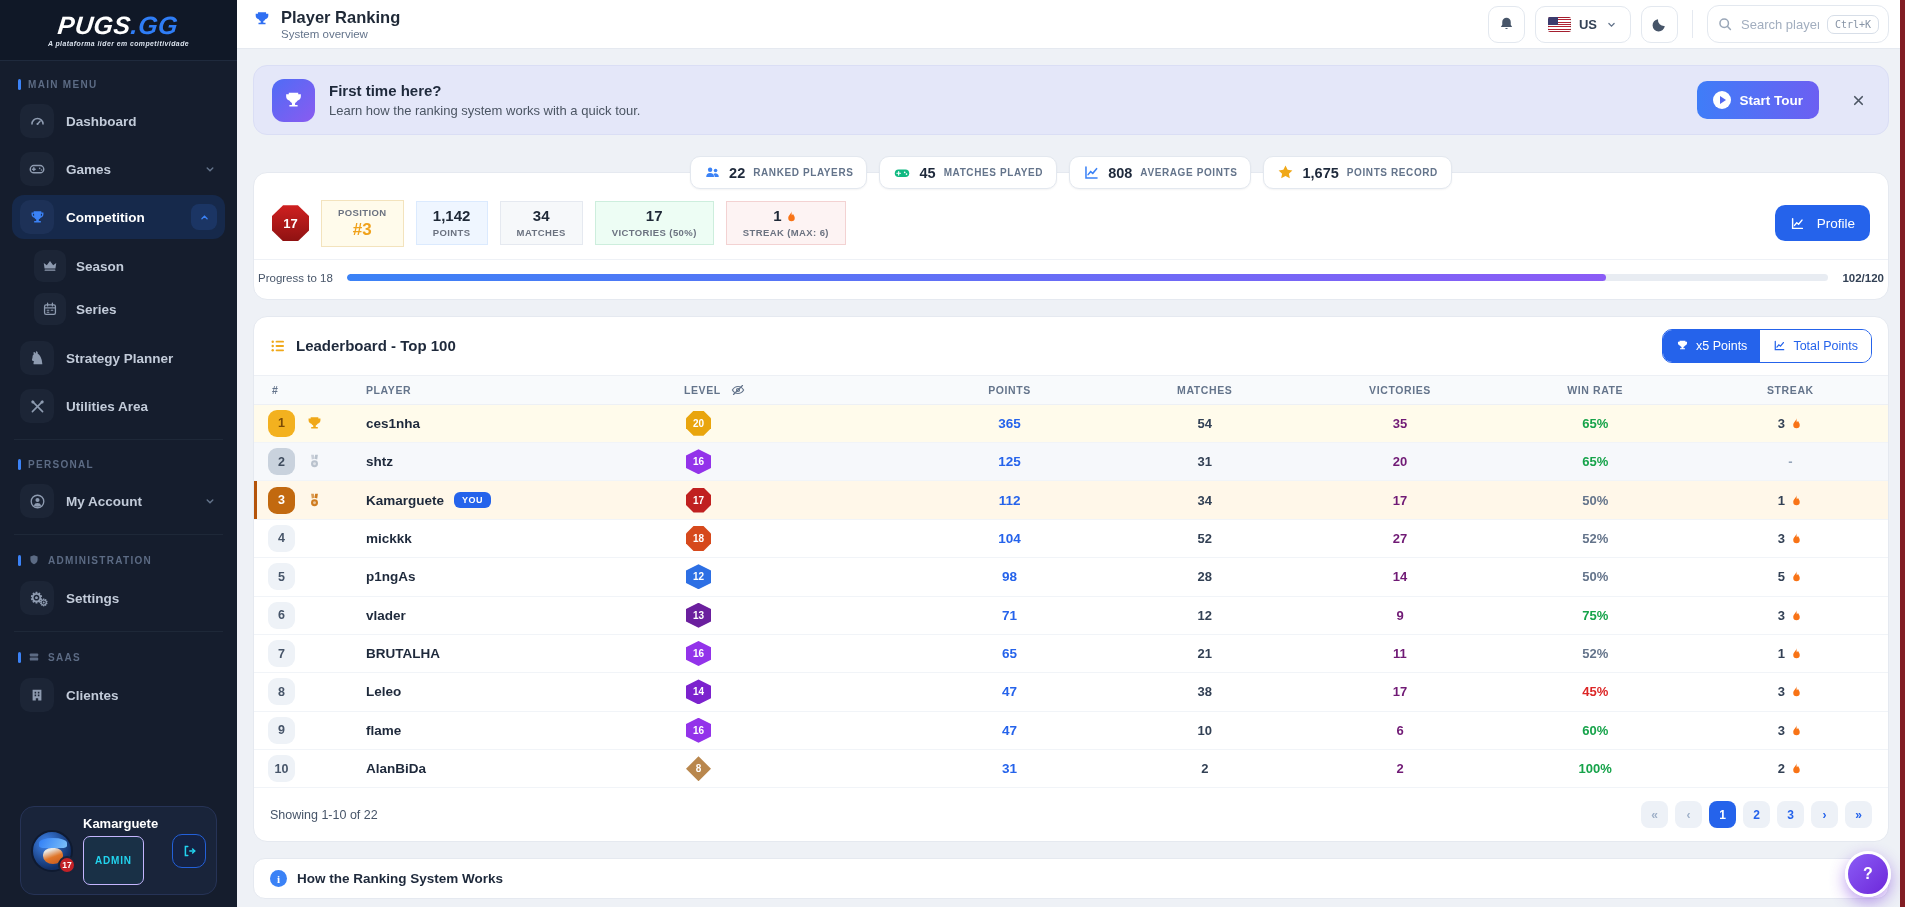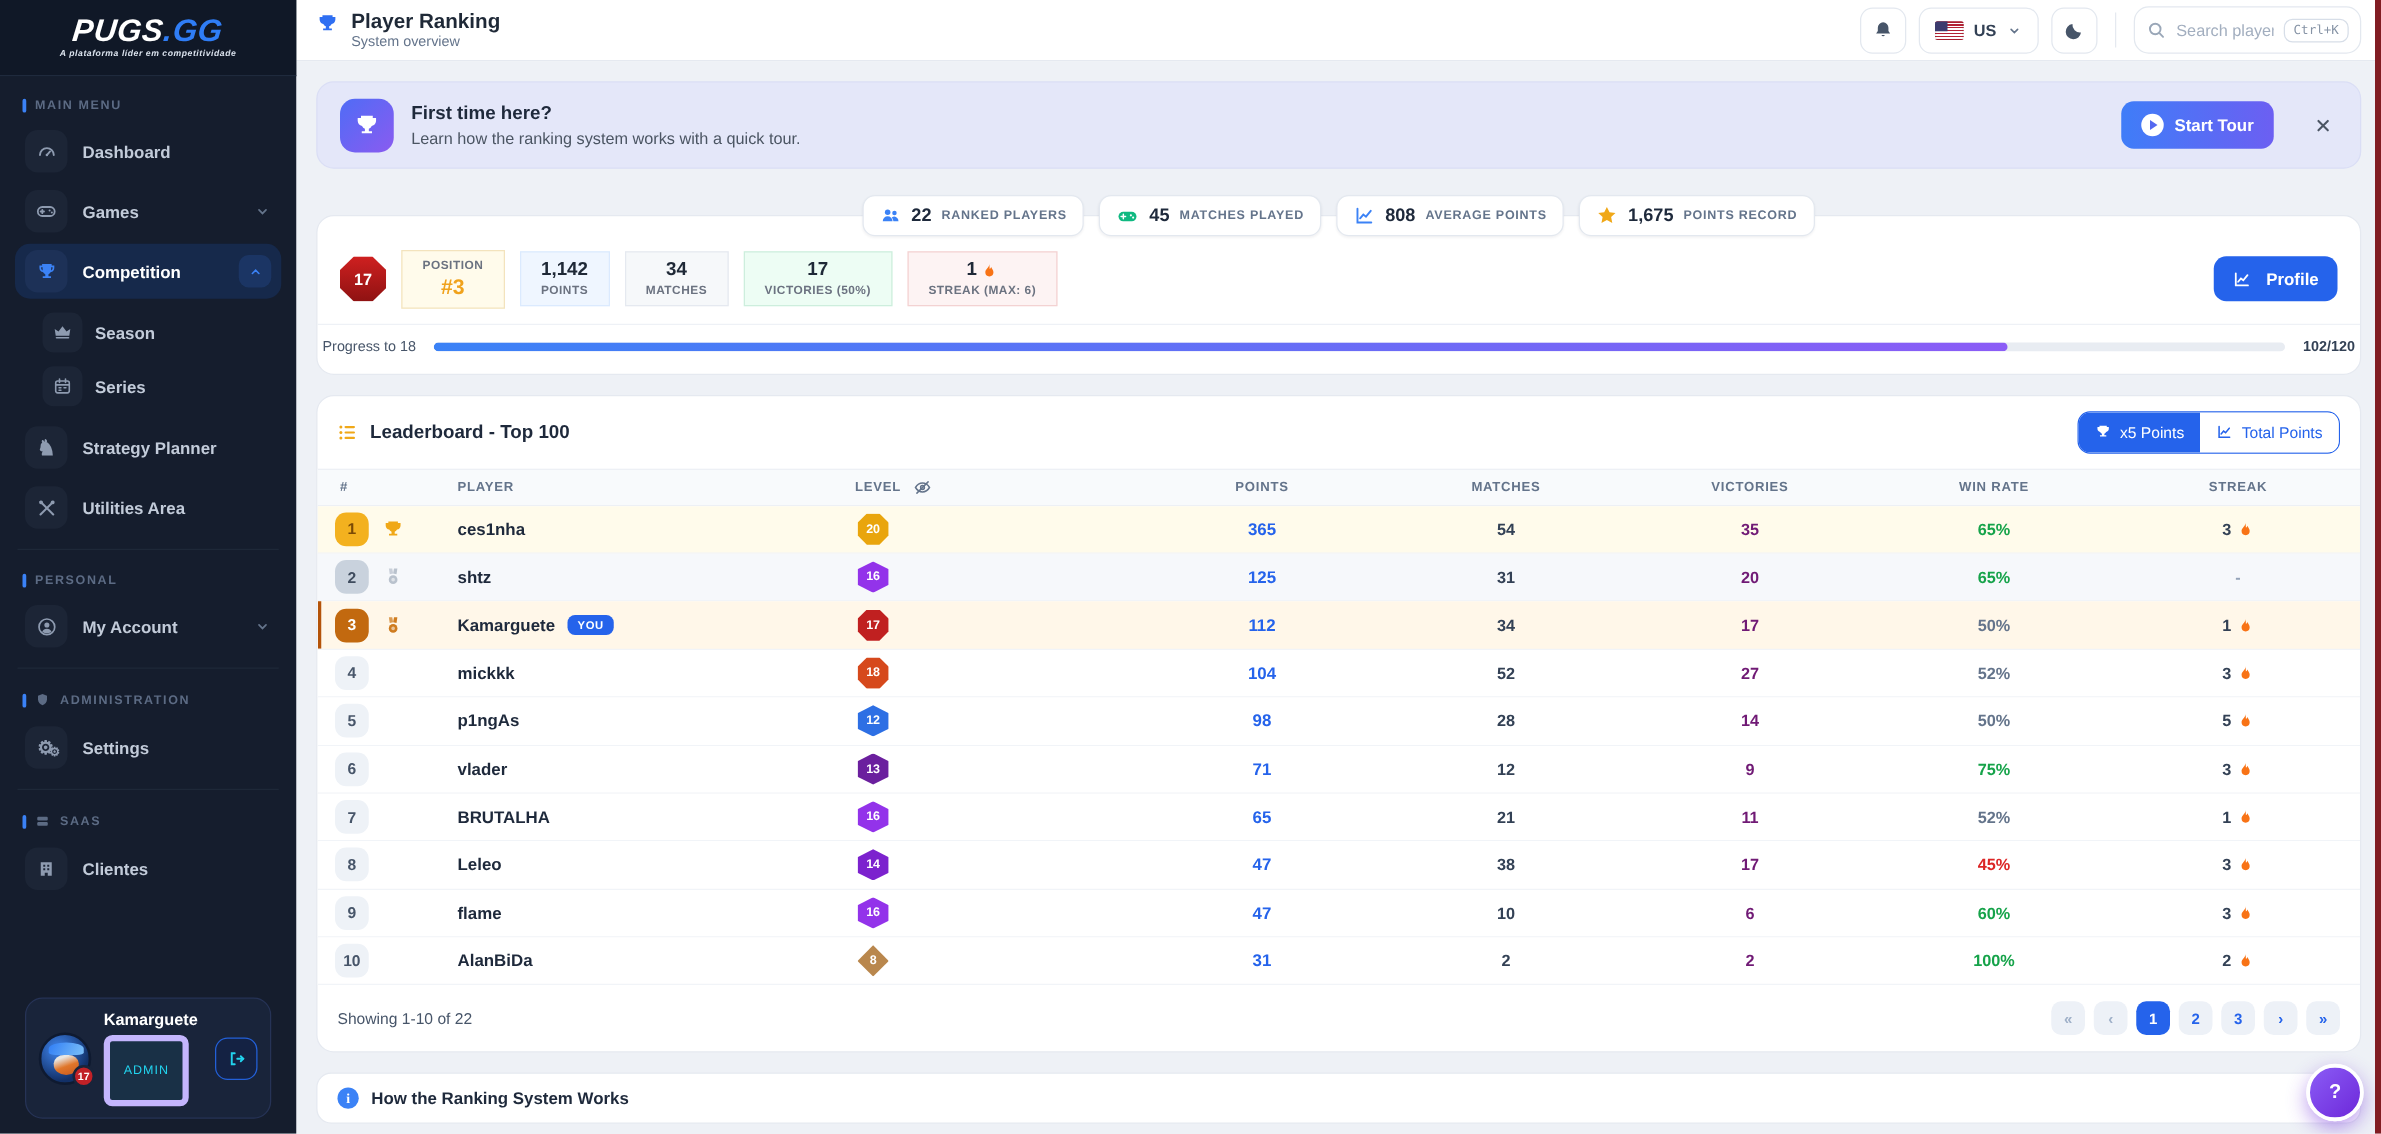--- a/index.html
+++ b/index.html
@@ -27,21 +27,21 @@
   .subitem .chip{width:32px;height:32px;border-radius:9px}
   .subitem.active{background:linear-gradient(90deg,#1b3466,#16294f);box-shadow:inset 3px 0 0 #3b82f6;color:#19c8dd}
   .subitem.active .chip{background:#2156c8;color:#38e0ef}
   .side-sep{border:0;border-top:1px solid #1e2838;margin:9px 4px}
   .user-card{margin:10px 10px 12px;padding:9px 10px;background:#19243a;border:1px solid #263356;border-radius:14px;display:flex;align-items:center;gap:10px;margin-top:auto}
   .avatar{width:42px;height:42px;border-radius:50%;background:radial-gradient(circle at 35% 30%,#3f86f0,#123067 70%);position:relative;flex-shrink:0;overflow:visible;border:2px solid #0f1a30}
   .avatar::before{content:"";position:absolute;left:10px;top:16px;width:20px;height:16px;border-radius:50% 50% 60% 60%;background:linear-gradient(160deg,#e8e6e2 20%,#e0762a 55%,#c8581d)}
   .avatar::after{content:"";position:absolute;left:6px;top:6px;width:28px;height:10px;border-radius:50% 50% 20% 20%;background:linear-gradient(120deg,#2f7df6,#7cc0f8)}
   .lvl-chip{position:absolute;right:-5px;bottom:-4px;width:18px;height:18px;border-radius:50%;background:#c22127;border:2px solid #19243a;color:#fff;font-size:8.5px;font-weight:800;display:flex;align-items:center;justify-content:center;z-index:2}
   .u-name{font-size:13px;font-weight:800;color:#fff}
-  .u-role{display:inline-block;margin-top:5px;border:5px solid #c4b5fd;color:#22d3ee;background:rgba(34,211,238,.07);font-size:10px;font-weight:400;letter-spacing:.8px;padding:18px 11px;border-radius:7px}
+  .u-role{display:inline-block;margin-top:5px;border:1px solid #c4b5fd;color:#22d3ee;background:rgba(34,211,238,.07);font-size:10px;font-weight:700;letter-spacing:.8px;padding:18px 11px;border-radius:7px}
   .logout-btn{margin-left:auto;width:34px;height:34px;border-radius:10px;border:1.5px solid #2360d8;background:#142243;color:#22d3ee;display:flex;align-items:center;justify-content:center;cursor:pointer;flex-shrink:0}
 
   
   .main{flex:1;display:flex;flex-direction:column;background:#eef1f6;min-width:0}
   .topbar{height:49px;background:#fff;border-bottom:1px solid #e5e9f0;display:flex;align-items:center;padding:0 16px;gap:12px;flex-shrink:0}
   .tb-title-wrap{display:flex;align-items:flex-start;gap:10px}
   .tb-trophy{color:#2f6ff2;margin-top:2px;display:flex}
   .tb-title{font-size:16.5px;font-weight:800;color:#1f2937;line-height:1.2}
   .tb-sub{font-size:11.5px;color:#64748b;margin-top:1px}
   .tb-right{margin-left:auto;display:flex;align-items:center;gap:10px}
@@ -78,21 +78,21 @@
   .oct-badge{width:37px;height:36px;clip-path:polygon(30% 0,70% 0,100% 30%,100% 70%,70% 100%,30% 100%,0 70%,0 30%);background:linear-gradient(180deg,#cf2020,#8f1212);color:#fff;font-size:13px;font-weight:800;display:flex;align-items:center;justify-content:center;flex-shrink:0}
   .pill{border-radius:0;border:1px solid;padding:5px 16px;text-align:center;min-width:72px}
   .pill .pv{font-size:15px;font-weight:800;color:#1f2937;line-height:1.25;display:flex;align-items:center;justify-content:center;gap:4px}
   .pill .pl{font-size:9.5px;color:#6b7280;font-weight:700;letter-spacing:.4px;line-height:1.4;text-transform:uppercase}
   .pill.p-pos{background:#fffbeb;border-color:#f3e3bd}
   .pill.p-pos .pv{color:#f0a21c;font-size:17px}
   .pill.p-pts{background:#eff6ff;border-color:#dbeafe}
   .pill.p-mat{background:#f6f8fa;border-color:#e5e9f0}
   .pill.p-vic{background:#edfdf4;border-color:#cdeedd}
   .pill.p-str{background:#fdf3f3;border-color:#f3d2d2}
-  .profile-btn{margin-left:auto;background:#2563eb;color:#fff;height:36px;border-radius:10px;padding:0 15px;font-size:13.5px;font-weight:700;display:flex;align-items:center;gap:12px;cursor:pointer;border:0}
+  .profile-btn{margin-left:auto;background:#2563eb;color:#fff;height:36px;border-radius:10px;padding:0 15px;font-size:13.5px;font-weight:400;display:flex;align-items:center;gap:12px;cursor:pointer;border:0}
   .progress-row{border-top:1px solid #eef1f6;display:flex;align-items:center;gap:14px;padding:12px 4px 15px}
   .pr-label{font-size:11.5px;color:#475569;white-space:nowrap}
   .pr-val{font-size:11.5px;color:#334155;font-weight:700;white-space:nowrap}
   .track{flex:1;height:7px;border-radius:99px;background:#e8ecf2;overflow:hidden}
   .fill{height:100%;border-radius:99px;background:linear-gradient(90deg,#3b82f6,#8b5cf6)}
 
   
   .lb{margin-top:16px;background:#fff;border:1px solid #e5e9f0;border-radius:14px;overflow:hidden}
   .lb-head{display:flex;align-items:center;padding:12px 16px}
   .lb-title{display:flex;align-items:center;gap:10px;font-size:15px;font-weight:800;color:#1e293b}

